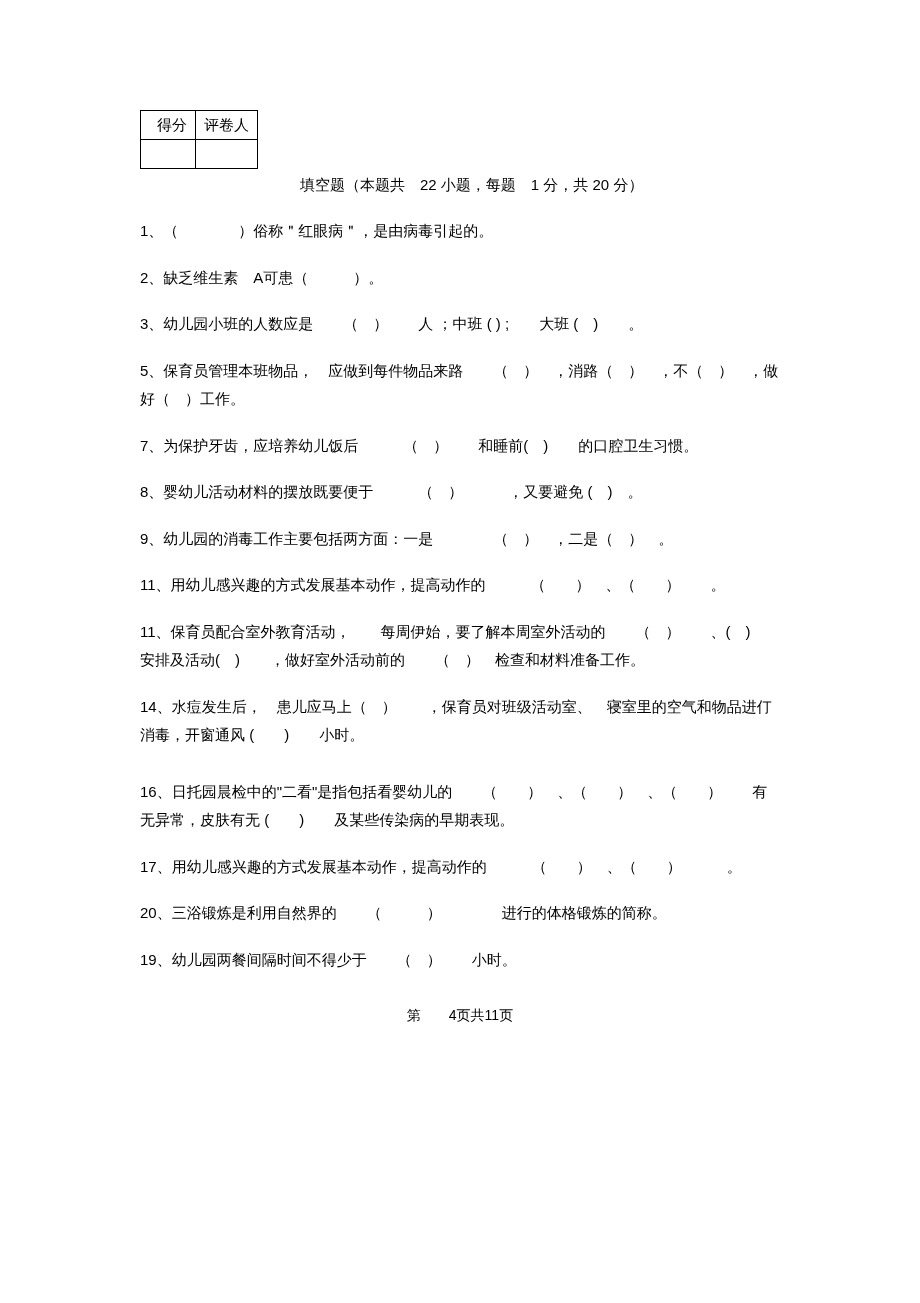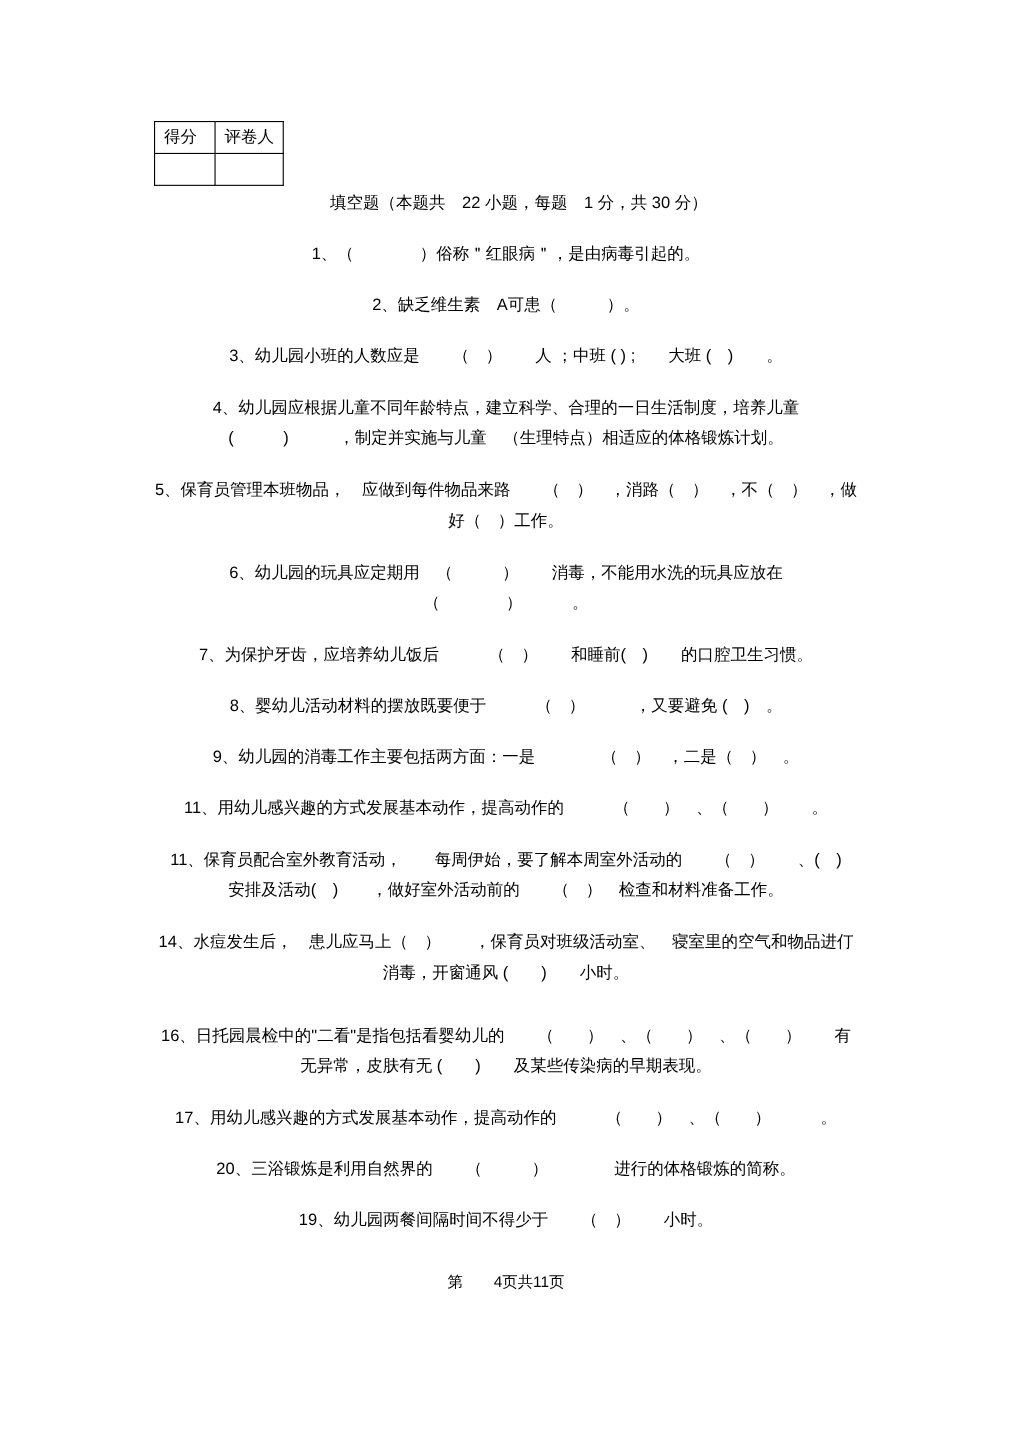--- a/index.html
+++ b/index.html
@@ -19,33 +19,32 @@
     position: relative;
   }
   .score-table {
     border-collapse: collapse;
     margin-bottom: 4px;
   }
   .score-table td {
     border: 1px solid #000;
     padding: 2px 8px;
     font-size: 15px;
-    text-align: left;
+    text-align: right;
     min-width: 38px;
     height: 22px;
   }
   .section-title {
     font-size: 15px;
     margin: 0 0 20px 160px;
   }
   .q {
     margin: 0 0 18px 0;
     font-size: 15px;
     line-height: 1.9;
-    text-align: center;
   }
   .footer {
     text-align: center;
     font-size: 14px;
     margin-top: 30px;
   }
 </style>
 </head>
 <body>
 
@@ -57,28 +56,26 @@
       <td>得分</td>
       <td>评卷人</td>
     </tr>
     <tr>
       <td>&nbsp;</td>
       <td>&nbsp;</td>
     </tr>
   </tbody>
     </table>
 
-  <div class="section-title">填空题（本题共　22 小题，每题　1 分，共 30 分）</div>
+  <div class="section-title">填空题（本题共　22 小题，每题　1 分，共 20 分）</div>
 
   <div class="q">1、（　　　　）俗称＂红眼病＂，是由病毒引起的。</div>
   <div class="q">2、缺乏维生素　A可患（　　　）。</div>
   <div class="q">3、幼儿园小班的人数应是　　（　）　　人 ；中班 ( ) ;　　大班 (　)　　。</div>
-  <div class="q">4、幼儿园应根据儿童不同年龄特点，建立科学、合理的一日生活制度，培养儿童(　　　)　　　，制定并实施与儿童　（生理特点）相适应的体格锻炼计划。</div>
   <div class="q">5、保育员管理本班物品，　应做到每件物品来路　　（　）　，消路（　）　，不（　）　，做好（　）工作。</div>
-  <div class="q">6、幼儿园的玩具应定期用　（　　　）　　消毒，不能用水洗的玩具应放在　　　（　　　　）　　　。</div>
   <div class="q">7、为保护牙齿，应培养幼儿饭后　　　（　）　　和睡前(　)　　的口腔卫生习惯。</div>
   <div class="q">8、婴幼儿活动材料的摆放既要便于　　　（　）　　　，又要避免 (　)　。</div>
   <div class="q">9、幼儿园的消毒工作主要包括两方面：一是　　　　（　）　，二是（　）　。</div>
   <div class="q">11、用幼儿感兴趣的方式发展基本动作，提高动作的　　　（　　）　、（　　）　　。</div>
   <div class="q">11、保育员配合室外教育活动，　　每周伊始，要了解本周室外活动的　　（　）　　、(　)　安排及活动(　)　　，做好室外活动前的　　（　）　检查和材料准备工作。</div>
   <div class="q">14、水痘发生后，　患儿应马上（　）　　，保育员对班级活动室、　寝室里的空气和物品进仃消毒，开窗通风 (　　)　　小时。</div>
   <div class="q" style="margin-top:28px">16、日托园晨检中的"二看"是指包括看婴幼儿的　　（　　）　、（　　）　、（　　）　　有无异常，皮肤有无 (　　)　　及某些传染病的早期表现。</div>
   <div class="q">17、用幼儿感兴趣的方式发展基本动作，提高动作的　　　（　　）　、（　　）　　　。</div>
   <div class="q">20、三浴锻炼是利用自然界的　　（　　　）　　　　进行的体格锻炼的简称。</div>
   <div class="q">19、幼儿园两餐间隔时间不得少于　　（　）　　小时。</div>

